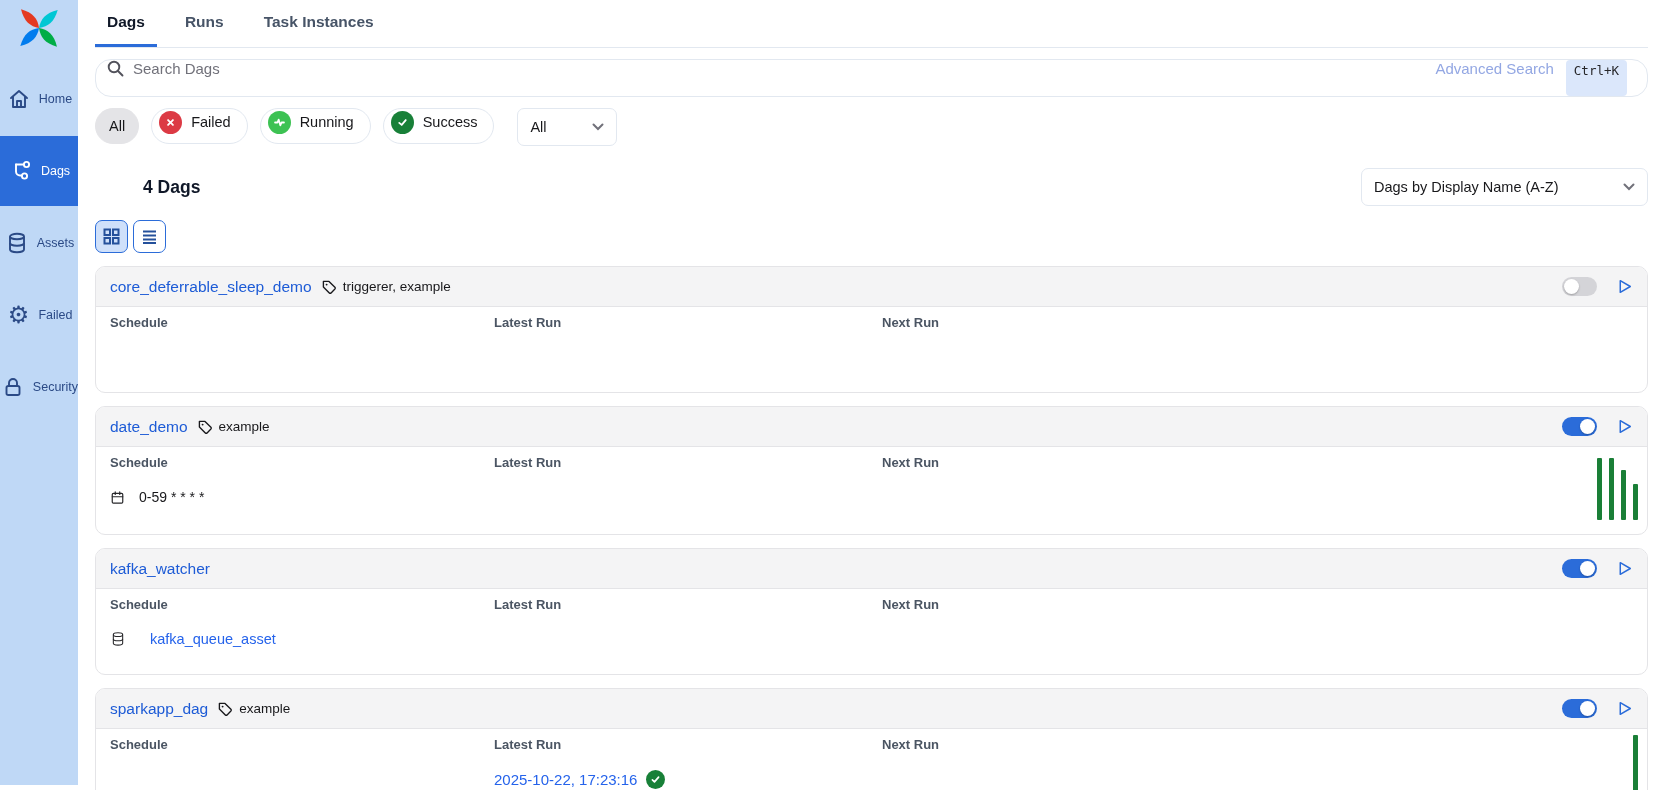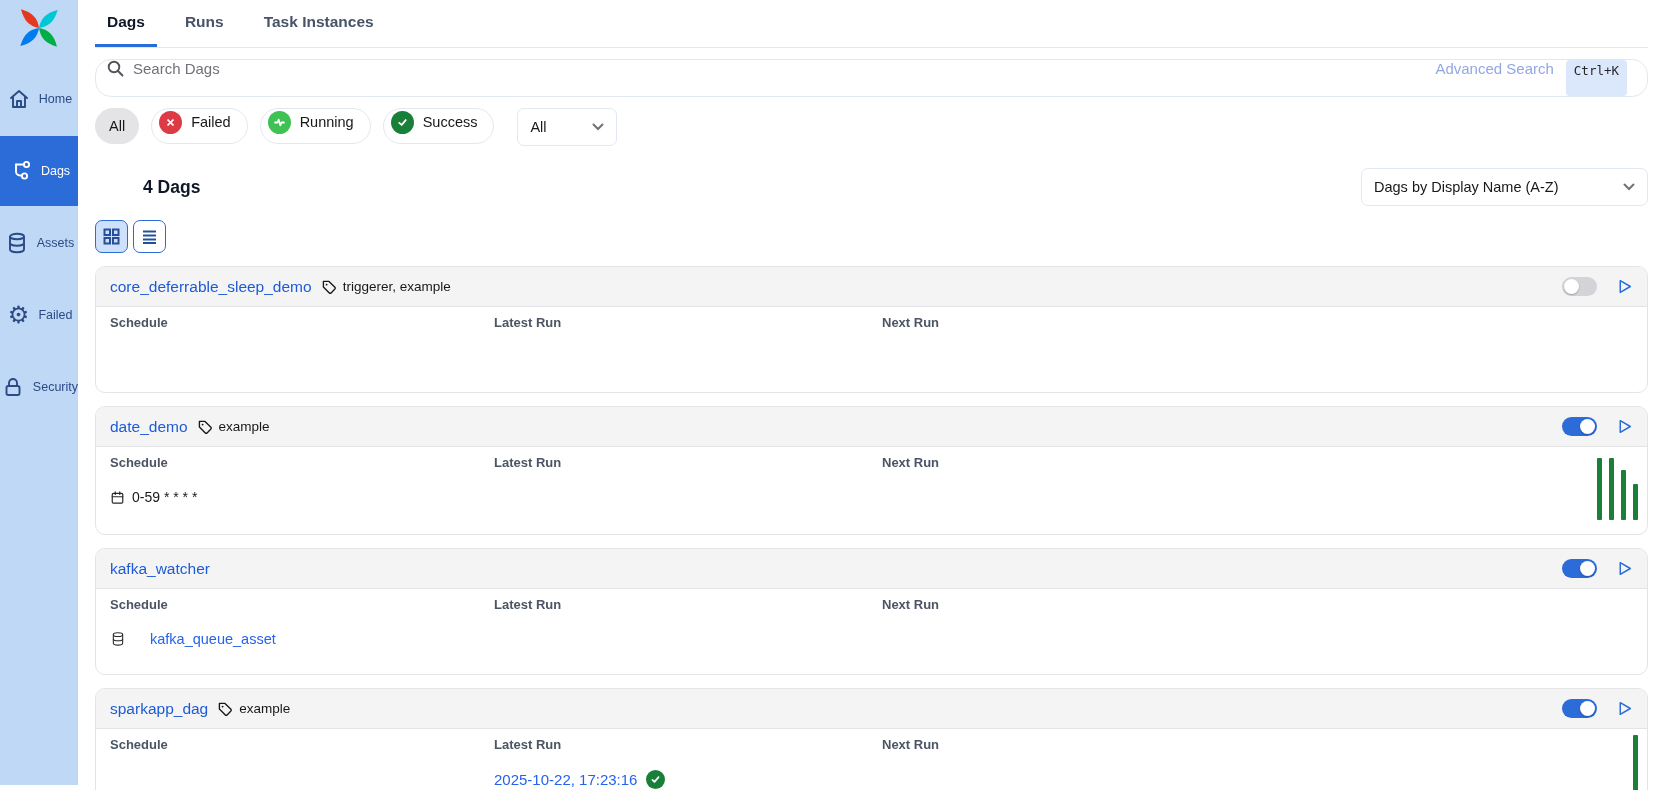--- a/index.html
+++ b/index.html
@@ -86,21 +86,21 @@
   .play-btn { background: none; border: none; cursor: pointer; display: flex; padding: 0; }
   .play-btn svg { width: 17px; height: 17px; stroke: var(--accent); fill: none; stroke-width: 1.9;
     stroke-linejoin: round; }
 
   .card-body { position: relative; padding: 8px 14px 0; }
   .cols { display: grid; grid-template-columns: 384px 388px 1fr; }
   .col-label { font-size: 13px; font-weight: 700; color: #4b5563; }
   .col-value { margin-top: 16px; height: 22px; font-size: 15px; display: flex; align-items: center; }
   .body-h85 { height: 85px; } .body-h87 { height: 87px; } .body-h76 { height: 76px; }
 
-  .sched { display: flex; align-items: center; gap: 7px; font-size: 14px; }
+  .sched { display: flex; align-items: center; gap: 14px; font-size: 14px; }
   .sched svg { width: 15px; height: 15px; stroke: #27272a; fill: none; stroke-width: 1.6; }
   .asset-link { display: flex; align-items: center; gap: 24px; font-size: 14.5px;
     color: var(--link); text-decoration: none; cursor: pointer; }
   .asset-link svg { width: 16px; height: 16px; stroke: #27272a; fill: none; stroke-width: 1.6; }
   .run-link { color: var(--link); text-decoration: none; cursor: pointer; }
   .check-badge { margin-left: 9px; width: 19px; height: 19px; border-radius: 50%;
     background: var(--success); display: inline-flex; align-items: center; justify-content: center; }
   .check-badge svg { width: 11px; height: 11px; stroke: #fff; fill: none; stroke-width: 2.4;
     stroke-linecap: round; stroke-linejoin: round; }
   .next-run { color: #18181b; }

